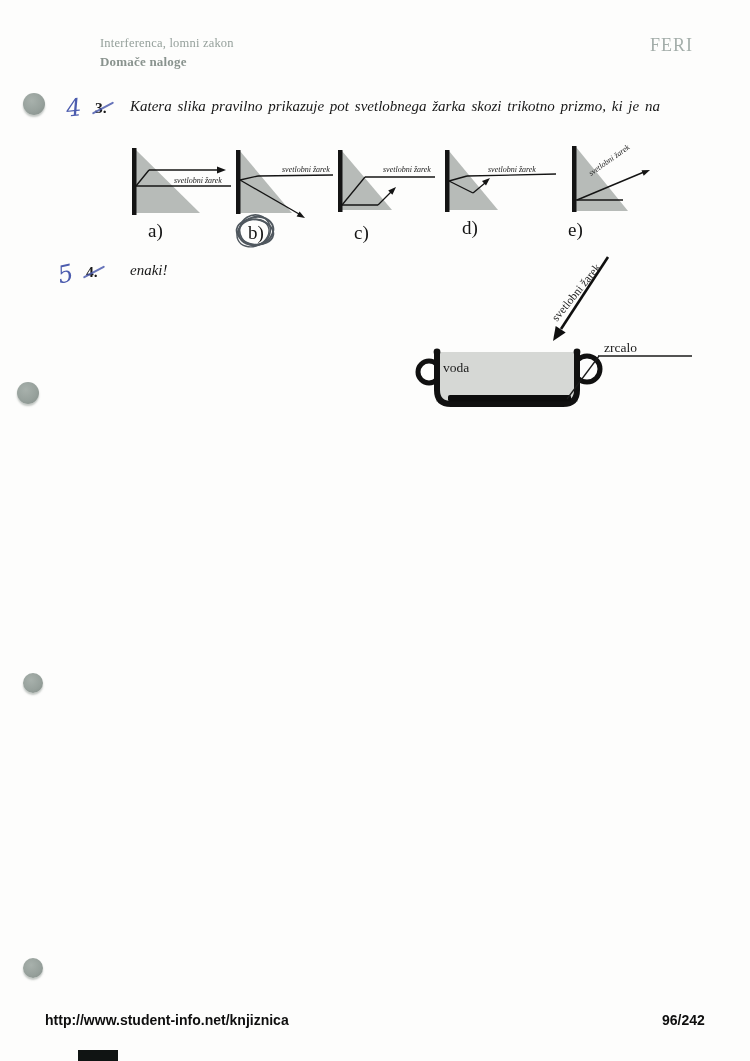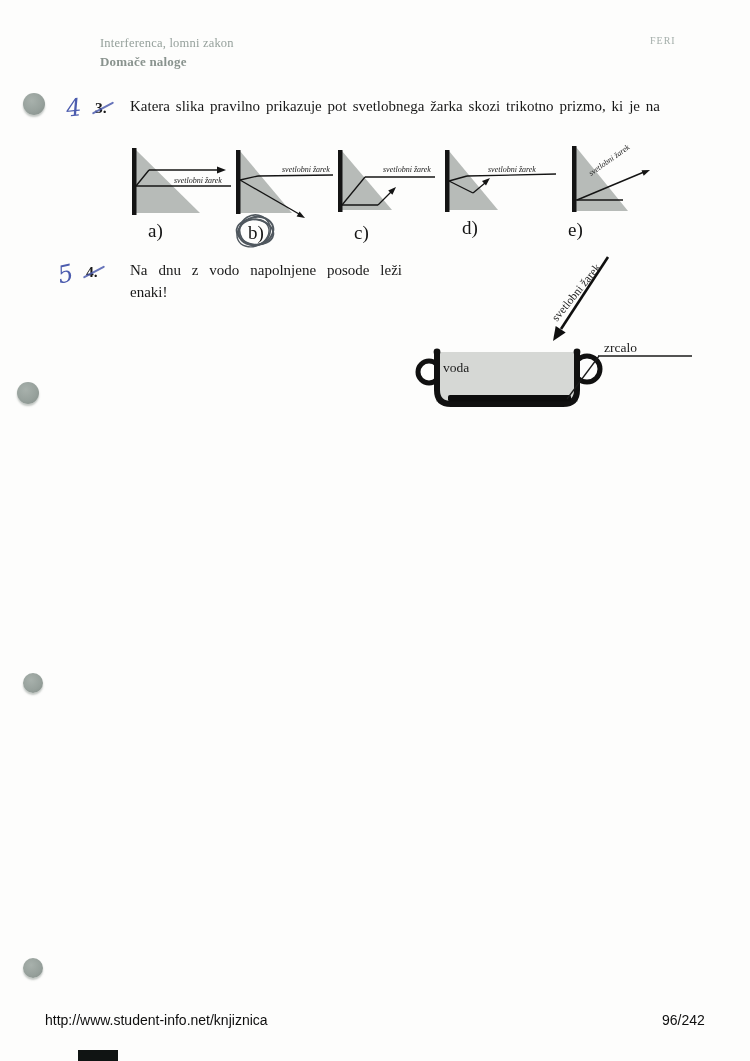--- a/index.html
+++ b/index.html
@@ -3,31 +3,31 @@
 <meta charset="utf-8">
 <style>
   html,body{margin:0;padding:0;background:#e8e8e8;}
   #page{position:relative;width:750px;height:1061px;background:#fdfdfc;overflow:hidden;
         font-family:"Liberation Serif",serif;color:#1c1c1c;}
   .abs{position:absolute;}
   .hole{border-radius:50%;background:radial-gradient(circle at 40% 35%, #a8b1ac 0%, #97a19c 55%, #838d88 100%);
         box-shadow:0 2px 2px rgba(120,130,125,.45);}
   .hdr1{font-size:12.5px;color:#95a09b;letter-spacing:.2px;}
   .hdr2{font-size:13px;color:#89938e;font-weight:bold;letter-spacing:.2px;font-family:Liberation Serif, serif;}
-  .hdr3{font-size:10px;color:#a4aeaa;letter-spacing:1px;}
+  .hdr3{font-size:18px;color:#a4aeaa;letter-spacing:1px;}
   .qtext{font-size:15px;line-height:22px;color:#181818;}
-  .jline{text-align:justify;text-align-last:justify;}
+  .jline{text-align:justify;text-align-last:justify;font-style:italic;}
   .jlast{text-align-last:left;}
   .qnum{font-size:15.5px;font-weight:bold;color:#1a1a1a;}
   .hand{font-family:"DejaVu Serif",serif;font-style:italic;color:#4c5cae;}
   .strike{height:2px;background:#4c5cae;opacity:.85;border-radius:1px;}
   .optletter{font-size:19px;color:#141414;}
   svg text{font-family:"Liberation Serif",serif;fill:#1b1b1b;}
   .raylabel{font-size:8px;font-style:italic;}
-  .footer{font-family:"Liberation Sans",sans-serif;font-weight:normal;font-size:14px;color:#0e0e0e;}
+  .footer{font-family:"Liberation Sans",sans-serif;font-weight:bold;font-size:14px;color:#0e0e0e;}
   .ink{stroke:#50585f;fill:none;}
 </style>
 </head>
 <body>
 
 <div id="page">
 
   <div class="abs hole" style="left:23px;top:93px;width:22px;height:22px;"></div>
   <div class="abs hole" style="left:17px;top:382px;width:22px;height:22px;"></div>
   <div class="abs hole" style="left:23px;top:673px;width:20px;height:20px;"></div>
@@ -107,21 +107,20 @@
     <ellipse class="ink" cx="25" cy="26" rx="18.5" ry="12.5" stroke-width="1.8" transform="rotate(9 25 26)"></ellipse>
     <ellipse class="ink" cx="25" cy="24" rx="15.5" ry="15" stroke-width="1.6" transform="rotate(-32 25 24)"></ellipse>
     <ellipse class="ink" cx="23" cy="27" rx="16.5" ry="13.2" stroke-width="1.4" transform="rotate(-24 23 27)"></ellipse>
   </svg>
 
   <div class="abs hand" style="left:58px;top:260px;font-size:24px;transform:rotate(-12deg);">5</div>
   <div class="abs qnum" style="left:86px;top:263px;">4.</div>
   <div class="abs strike" style="left:82px;top:271px;width:24px;transform:rotate(-28deg);"></div>
 
   <div class="abs qtext" style="left:130px;top:259px;width:272px;">
-    <div class="jline">Na dnu z vodo napolnjene posode leži</div>
     <div class="jline jlast">enaki!</div>
   </div>
 
   <svg class="abs" style="left:415px;top:240px;" width="300" height="185" viewBox="0 0 300 185">
 
     <line x1="193" y1="17" x2="146" y2="89" stroke="#0f0f0f" stroke-width="2.6"></line>
     <polygon points="138,101 150.7,92.6 140.7,86.0" fill="#0f0f0f"></polygon>
     <text transform="translate(142,82) rotate(-51)" font-size="11.5">svetlobni žarek</text>
 
     <circle cx="14" cy="132" r="11" fill="none" stroke="#101010" stroke-width="5"></circle>

